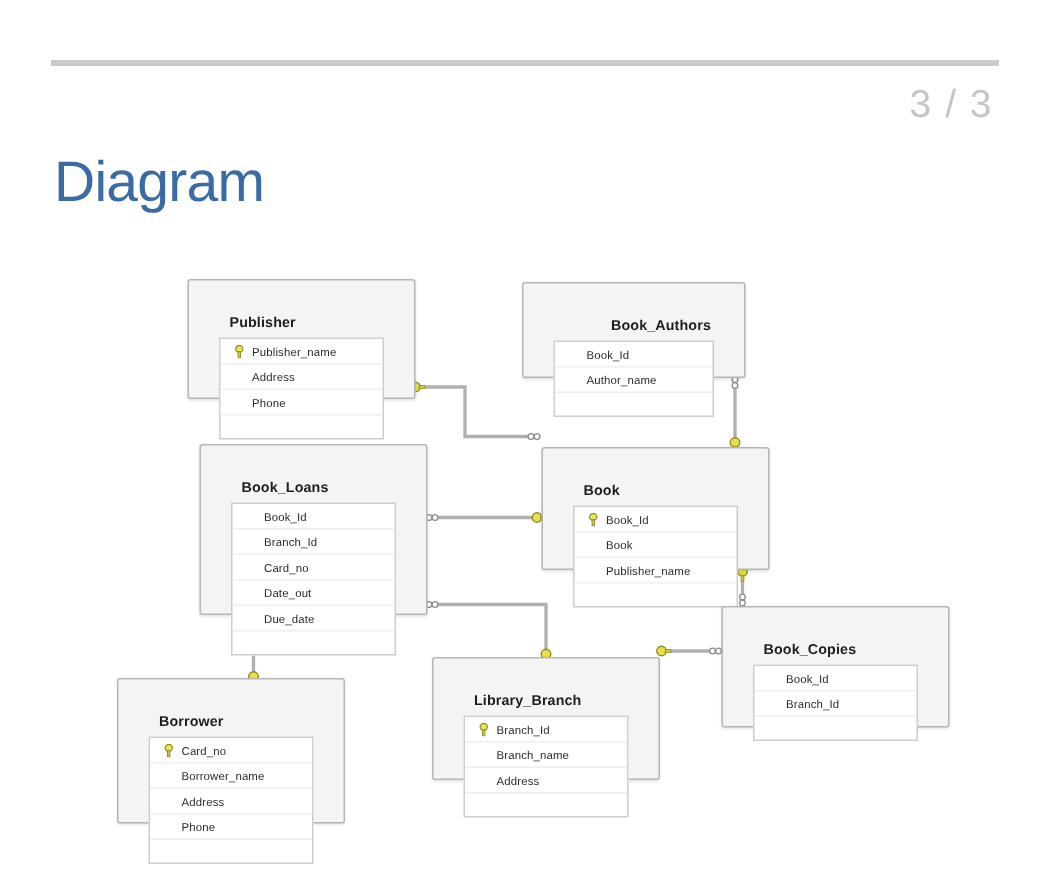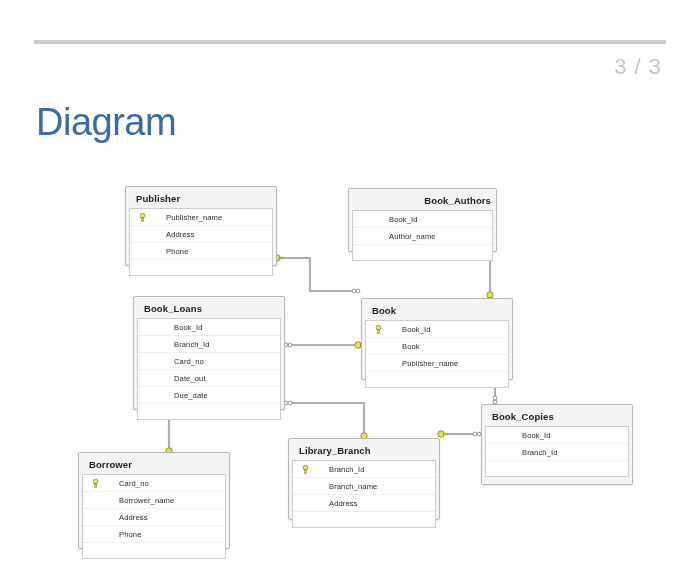--- a/index.html
+++ b/index.html
@@ -30,21 +30,21 @@
     left: 480px;
     top: 40px;
     width: 186px;
     height: 4px;
     background: #c9cbcd;
   }
   .page-indicator {
     position: absolute;
     right: 38px;
     top: 54px;
-    font-size: 22px;
+    font-size: 26px;
     color: #c3c6c9;
     letter-spacing: 1px;
     font-family: "Liberation Sans", sans-serif;
   }
   .slide-title {
     position: absolute;
     left: 36px;
     top: 103px;
     font-size: 38px;
     font-weight: normal;
@@ -71,21 +71,21 @@
     pointer-events: none;
   }
 
   
   .entity {
     position: absolute;
     box-sizing: border-box;
     background: #f4f4f4;
     border: 1px solid #b6b6b6;
     border-radius: 2px;
-    padding: 3px;
+    padding: 20px;
     box-shadow: 0 1px 2px rgba(0,0,0,0.10);
   }
   .entity-header {
     font-size: 9.5px;
     font-weight: bold;
     color: #1d1d1d;
     padding: 3px 2px 4px 7px;
     letter-spacing: 0.1px;
     background: transparent;
     white-space: nowrap;
@@ -95,21 +95,20 @@
     border: 1px solid #cdcdcd;
     box-sizing: border-box;
   }
   .field-row {
     display: flex;
     align-items: center;
     height: 17px;
     padding-left: 6px;
     border-bottom: 1px solid #eeeeee;
     box-sizing: border-box;
-    gap: 15px;
   }
   .field-row:last-child { border-bottom: none; }
   .field-key {
     width: 12px;
     flex: 0 0 12px;
     display: flex;
     align-items: center;
     justify-content: center;
   }
   .field-label {

